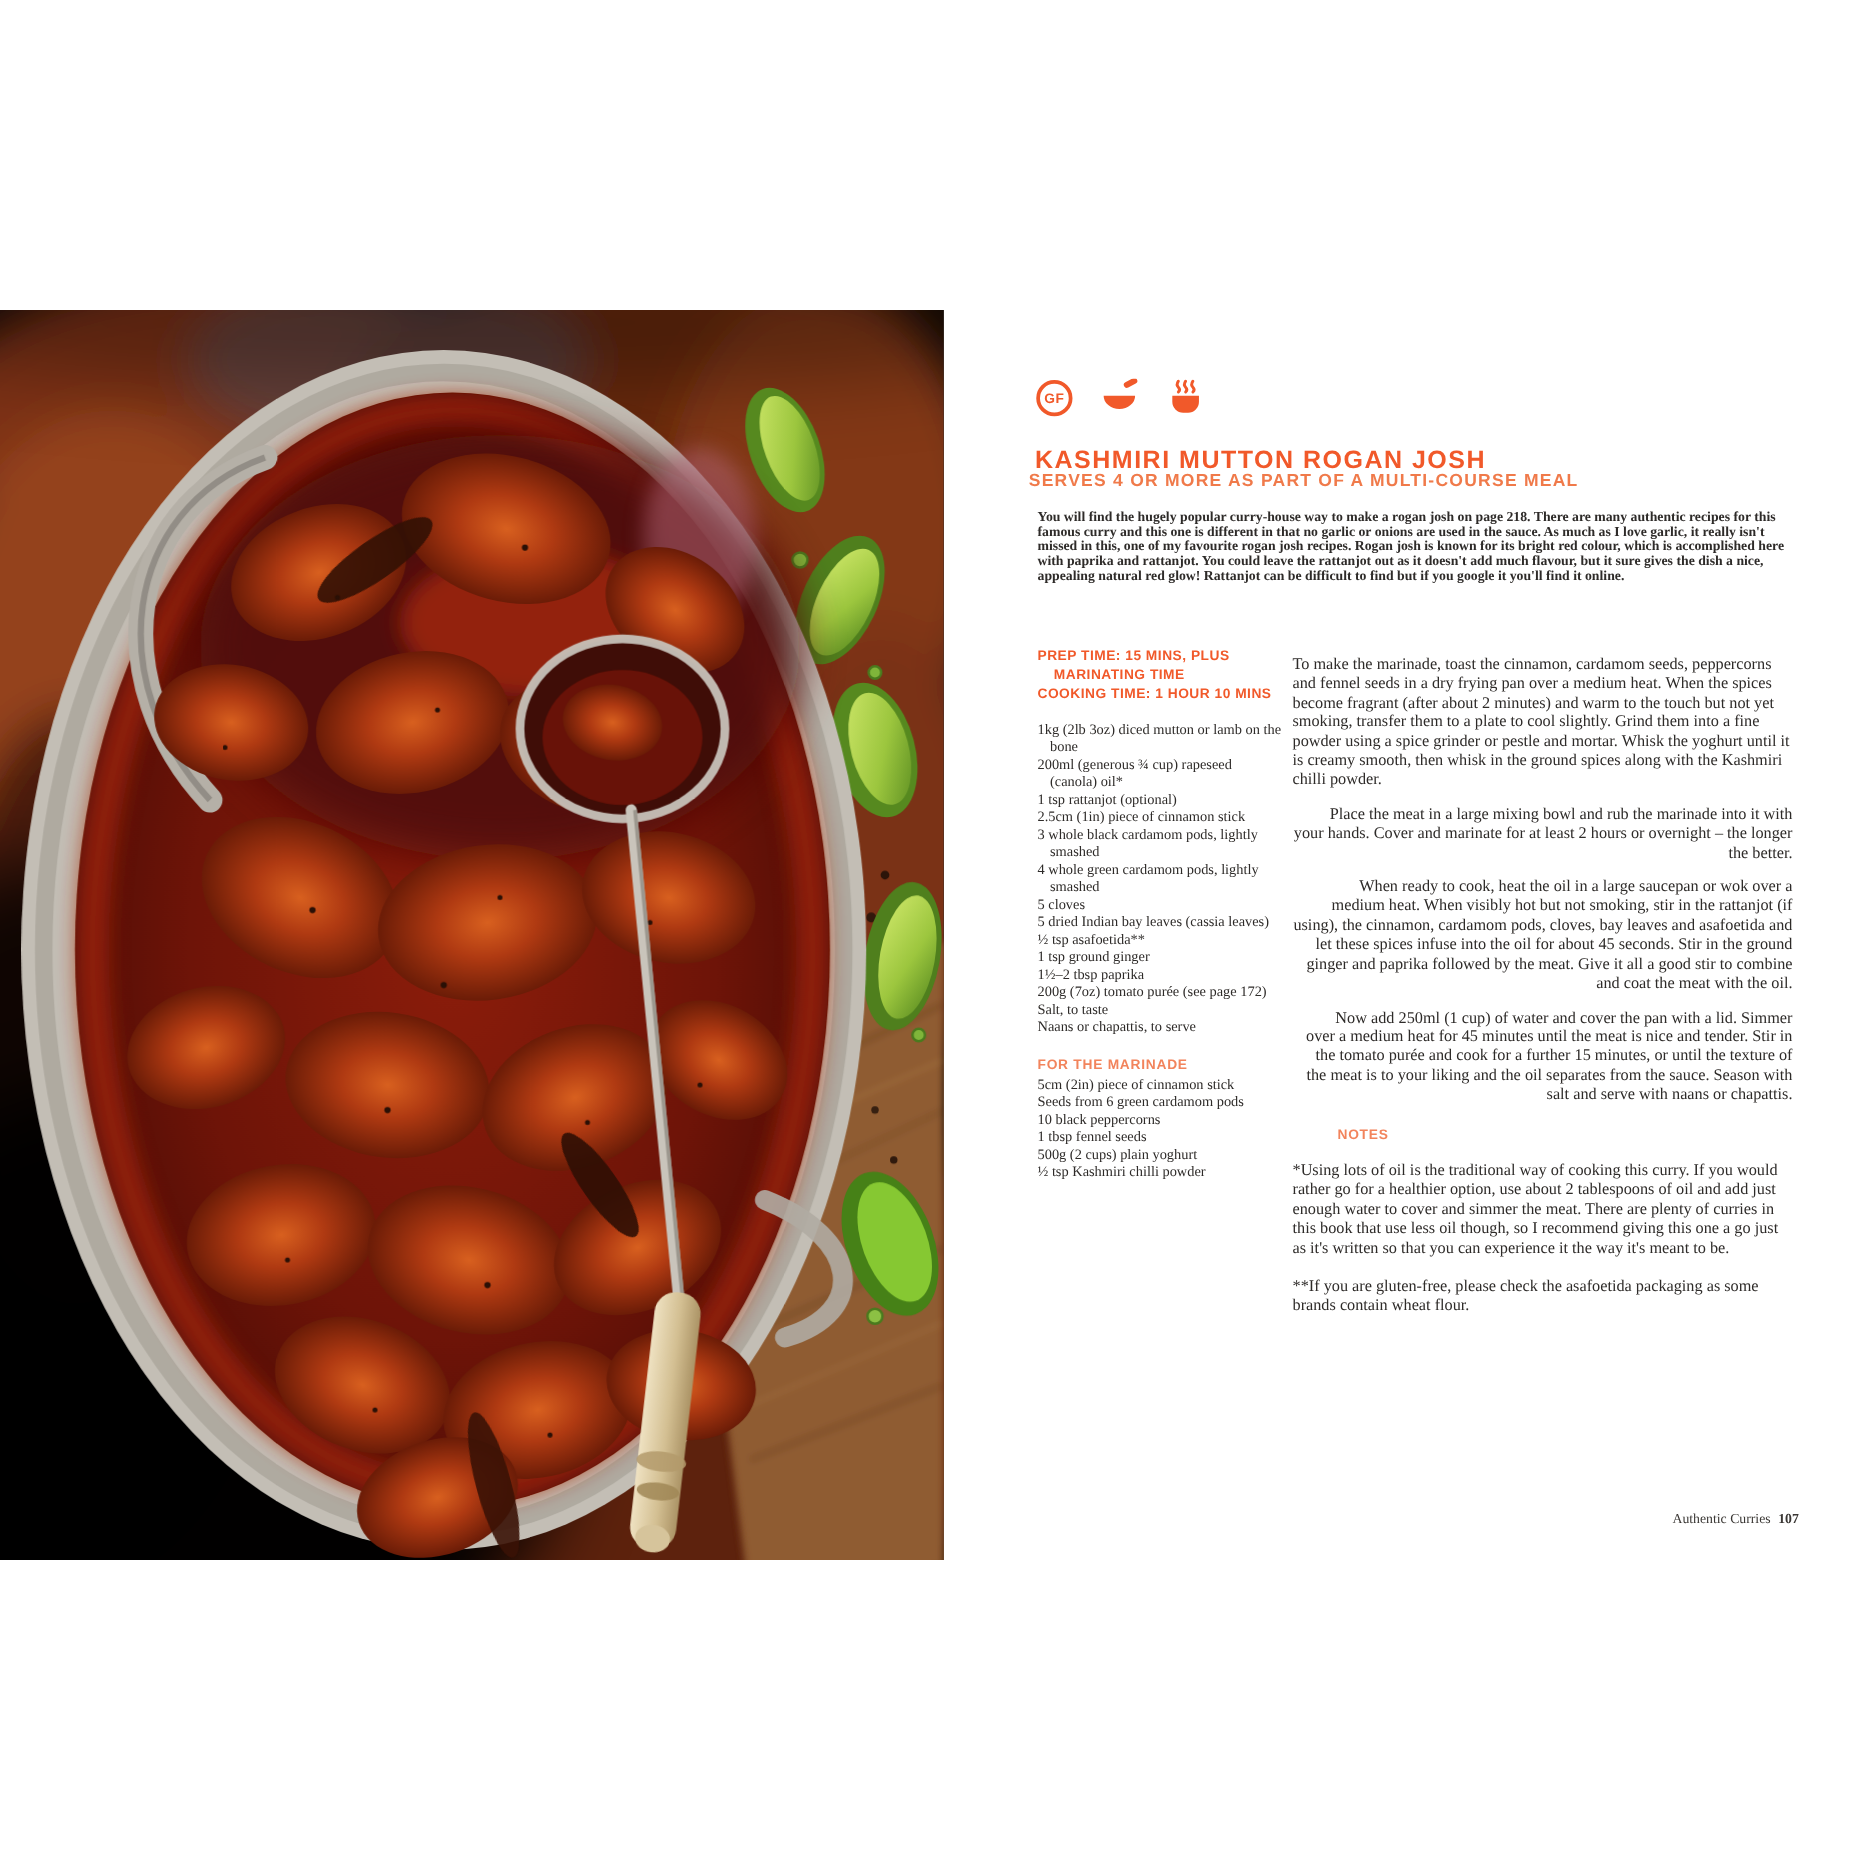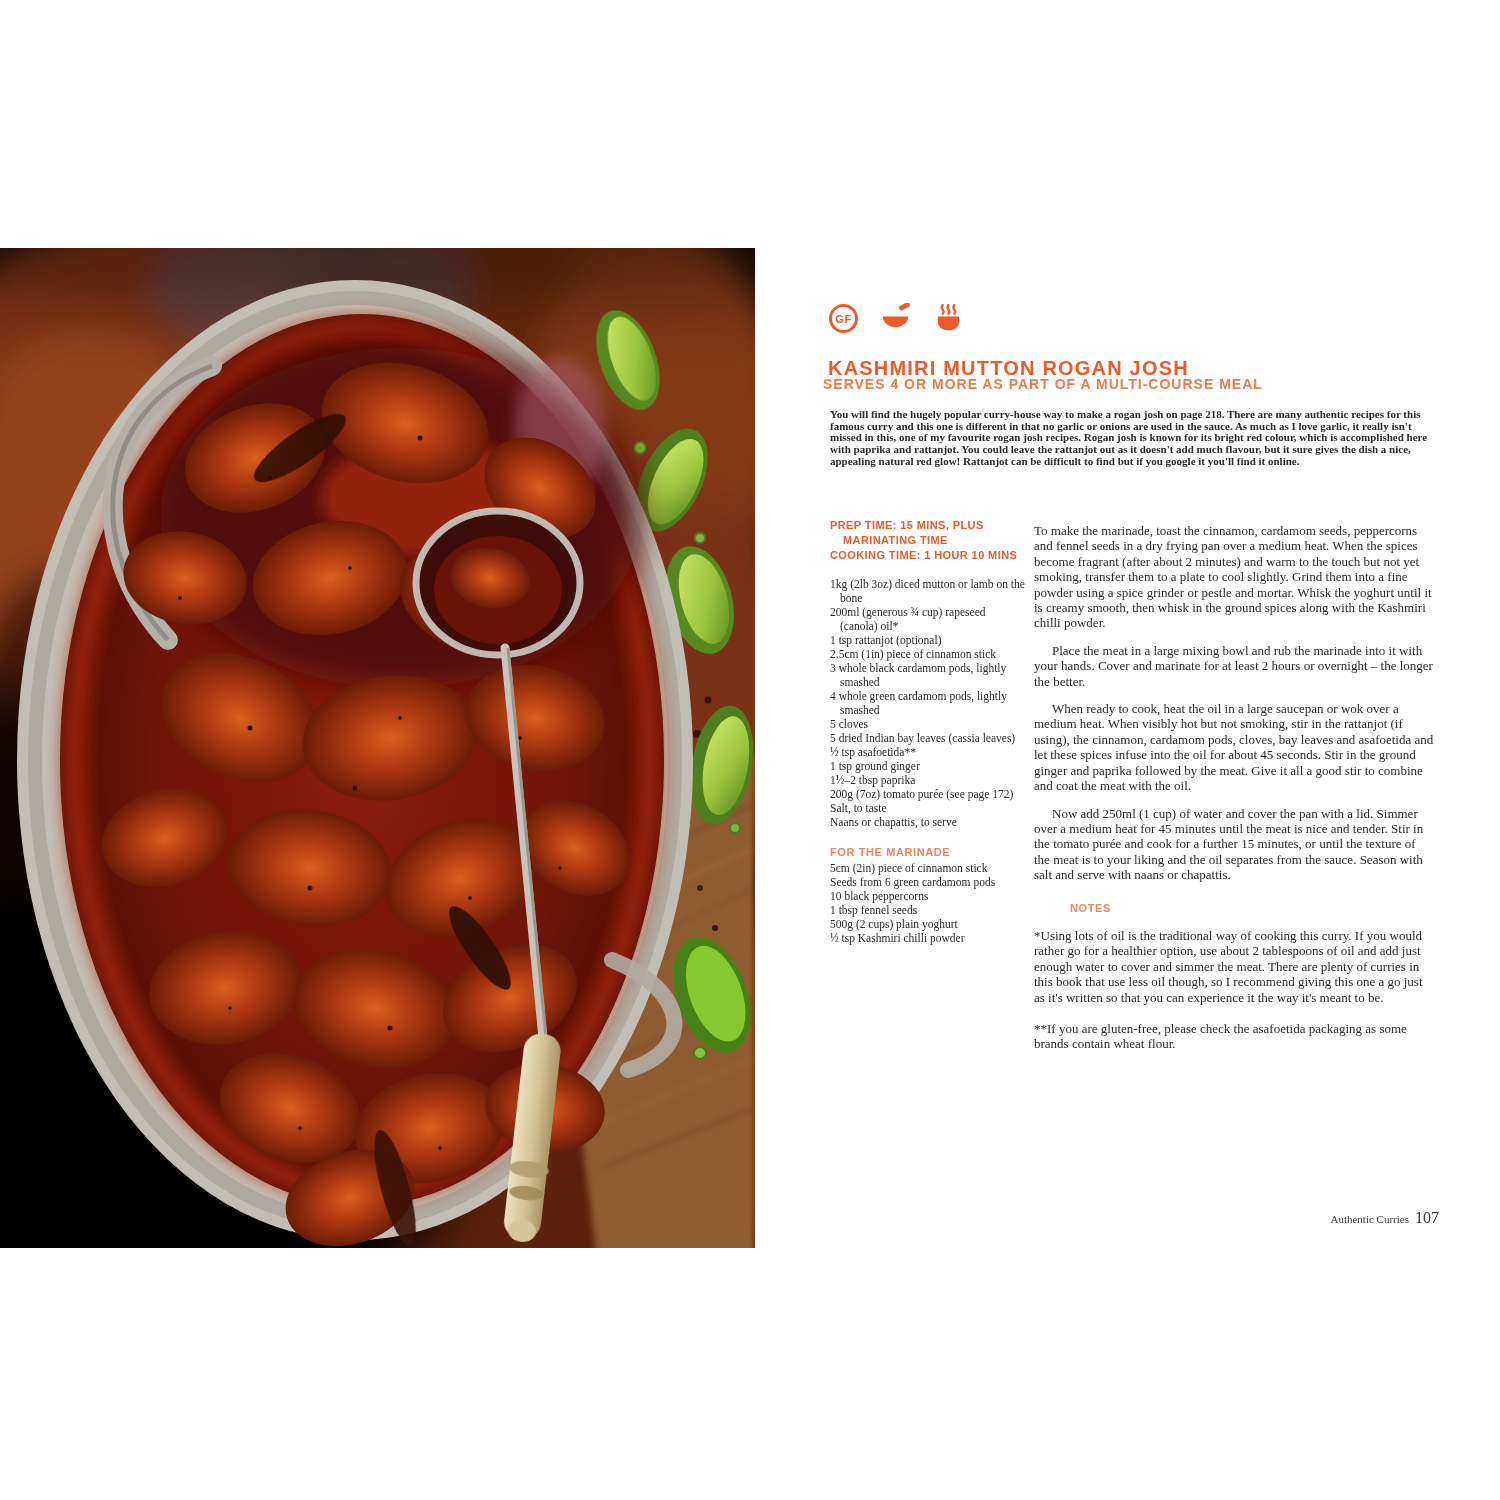--- a/index.html
+++ b/index.html
@@ -32,29 +32,29 @@
   .times{font-family:"Liberation Sans","DejaVu Sans",sans-serif;font-weight:bold;font-size:11px;
          line-height:15px;color:#f1592a;letter-spacing:0.4px;margin-bottom:14px;}
   .times div{padding-left:13px;text-indent:-13px;}
   .ing-list div,.mar-list div{font-size:11.5px;line-height:14px;padding-left:10px;text-indent:-10px;}
   .subhead{font-family:"Liberation Sans","DejaVu Sans",sans-serif;font-weight:bold;font-size:11px;
            color:#f2845c;letter-spacing:0.6px;margin:17px 0 3px 0;}
 
   
   .col-right{position:absolute;left:1022px;top:511px;width:424px;font-size:13px;line-height:15.4px;}
   .col-right p{margin:12px;}
-  .col-right p.indent{text-indent:18px;}
+  .col-right p.indent{text-indent:18px;text-align:right;}
   .notes-head{font-family:"Liberation Sans","DejaVu Sans",sans-serif;font-weight:bold;font-size:11px;
               color:#f2845c;letter-spacing:0.6px;margin-top:18px;padding-left:48px;}
   .note{margin-top:3px;}
   .note + .note{margin-top:16px;}
 
   
   .footer{position:absolute;top:1209px;right:61px;font-size:11px;color:#3a3734;white-space:nowrap;}
-  .footer .pagenum{font-weight:normal;font-size:16px;margin-left:6px;}
+  .footer .pagenum{font-weight:bold;font-size:11px;margin-left:6px;}
 </style>
 </head>
 <body>
 
 <div class="page">
 
   <div class="photo" title="Kashmiri mutton rogan josh in a white metal oval casserole with a wooden-handled ladle, lime wedges, sliced green chillies and black peppercorns on a rusted red surface beside a wooden board">
     <svg width="755" height="1000" viewBox="0 0 755 1000">
       <defs>
         <filter id="b30" x="-60%" y="-60%" width="220%" height="220%">

